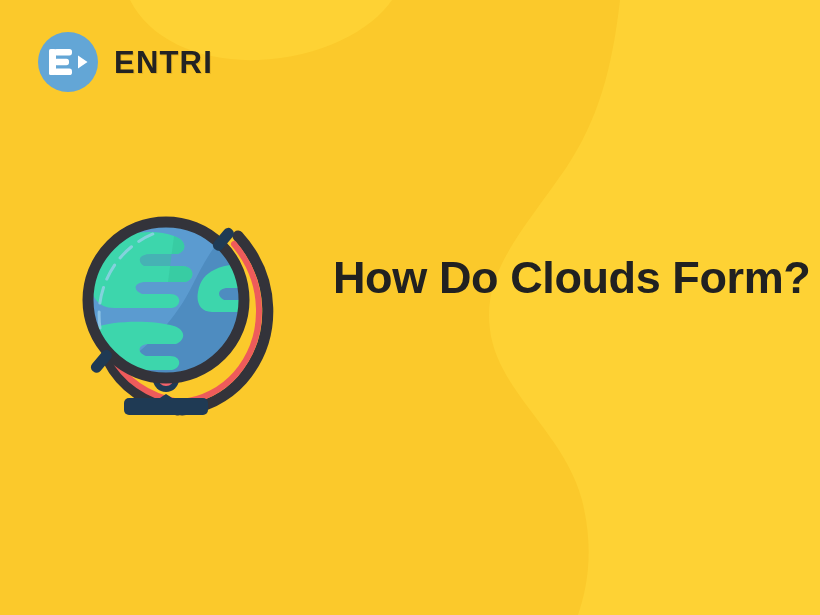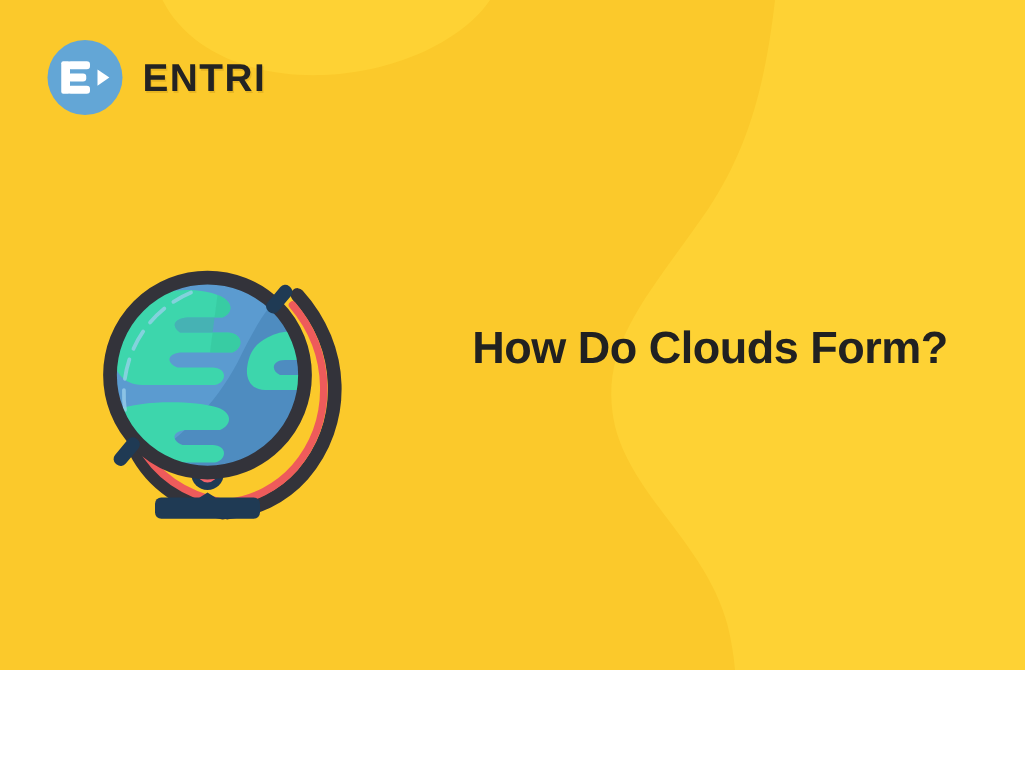--- a/index.html
+++ b/index.html
@@ -3,23 +3,23 @@
 <meta charset="utf-8">
 <style>
   html, body {
     margin: 0;
     padding: 0;
     background: #ffffff;
   }
   #banner {
     position: relative;
     width: 820px;
-    height: 536px;
+    height: 615px;
     overflow: hidden;
-    background: #f9a8d4;
+    background: #15803d;
     font-family: "Liberation Sans", sans-serif;
   }
   #bg-wave-layer {
     position: absolute;
     inset: 0;
     width: 820px;
     height: 615px;
   }
   #logo-block {
     position: absolute;
@@ -58,21 +58,21 @@
   }
   #headline-block {
     position: absolute;
     left: 333px;
     top: 252px;
     width: 470px;
     text-align: center;
   }
   .headline-line {
     font-family: "Liberation Sans", sans-serif;
-    font-size: 36px;
+    font-size: 45px;
     font-weight: bold;
     color: #212121;
     line-height: 52px;
     letter-spacing: -0.4px;
     white-space: nowrap;
   }
 </style>
 </head>
 <body>
 

